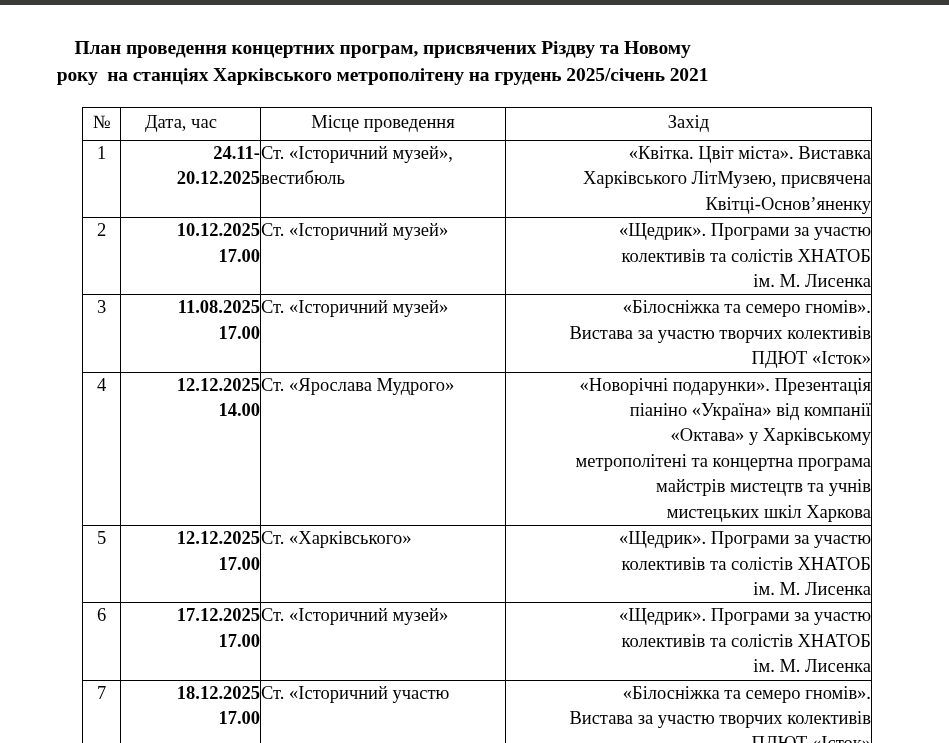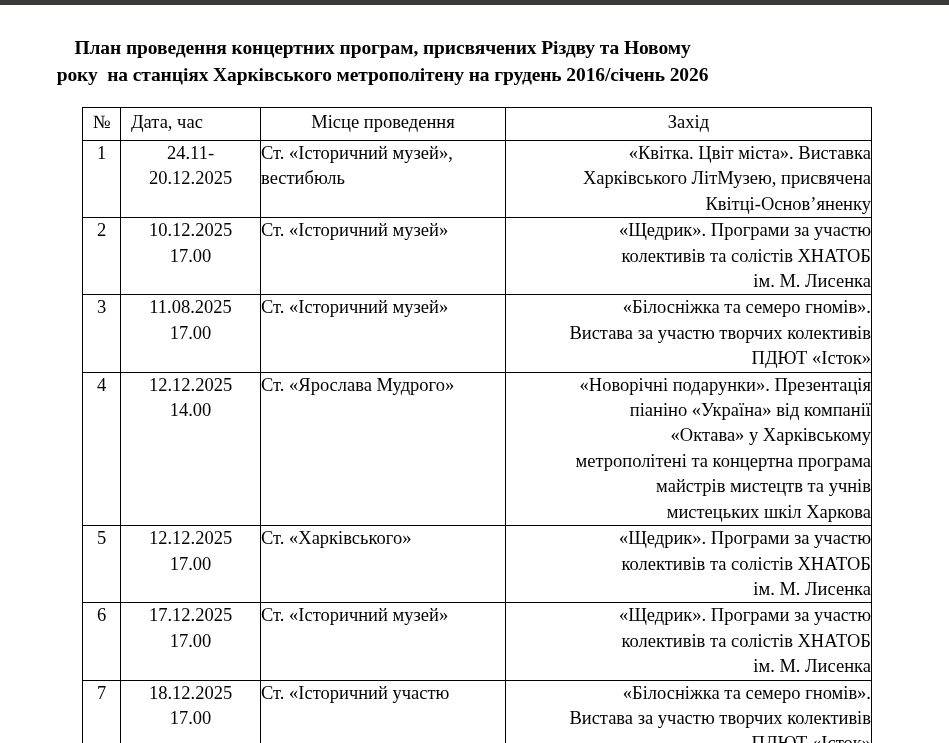--- a/index.html
+++ b/index.html
@@ -77,31 +77,32 @@
 
   table.plan thead th {
     text-align: center;
     font-weight: normal;
     height: 29px;
     padding: 1px 4px 2px 4px;
     line-height: 26px;
   }
   table.plan thead th.h-date {
     text-align: left;
-    padding-left: 10px;
+    padding-left: 24px;
     margin-top: 32px;
   }
 
   td.cell-num {
     text-align: center;
     padding: 4px 2px 6px 2px;
   }
   td.cell-date {
-    text-align: center;
+    text-align: right;
     padding: 4px 12px 6px 12px;
+    font-weight: bold;
   }
   td.cell-place {
     text-align: left;
     padding: 4px 6px 6px 9px;
     margin-left: 30px;
   }
   td.cell-event {
     text-align: right;
     padding: 4px 8px 6px 10px;
   }
@@ -110,21 +111,21 @@
 </style>
 </head>
 <body>
 
 <div id="top-bar"></div>
 
 <div id="doc">
 
   <div id="title-block">
       <span class="tline">План проведення концертних програм, присвячених Різдву та Новому</span>
-      <span class="tline">року  на станціях Харківського метрополітену на грудень 2016/січень 2026</span>
+      <span class="tline">року  на станціях Харківського метрополітену на грудень 2025/січень 2021</span>
     </div>
 
   <div id="table-wrap">
     <table class="plan">
       <colgroup>
         <col class="c-num">
         <col class="c-date">
         <col class="c-place">
         <col class="c-event">
       </colgroup>

